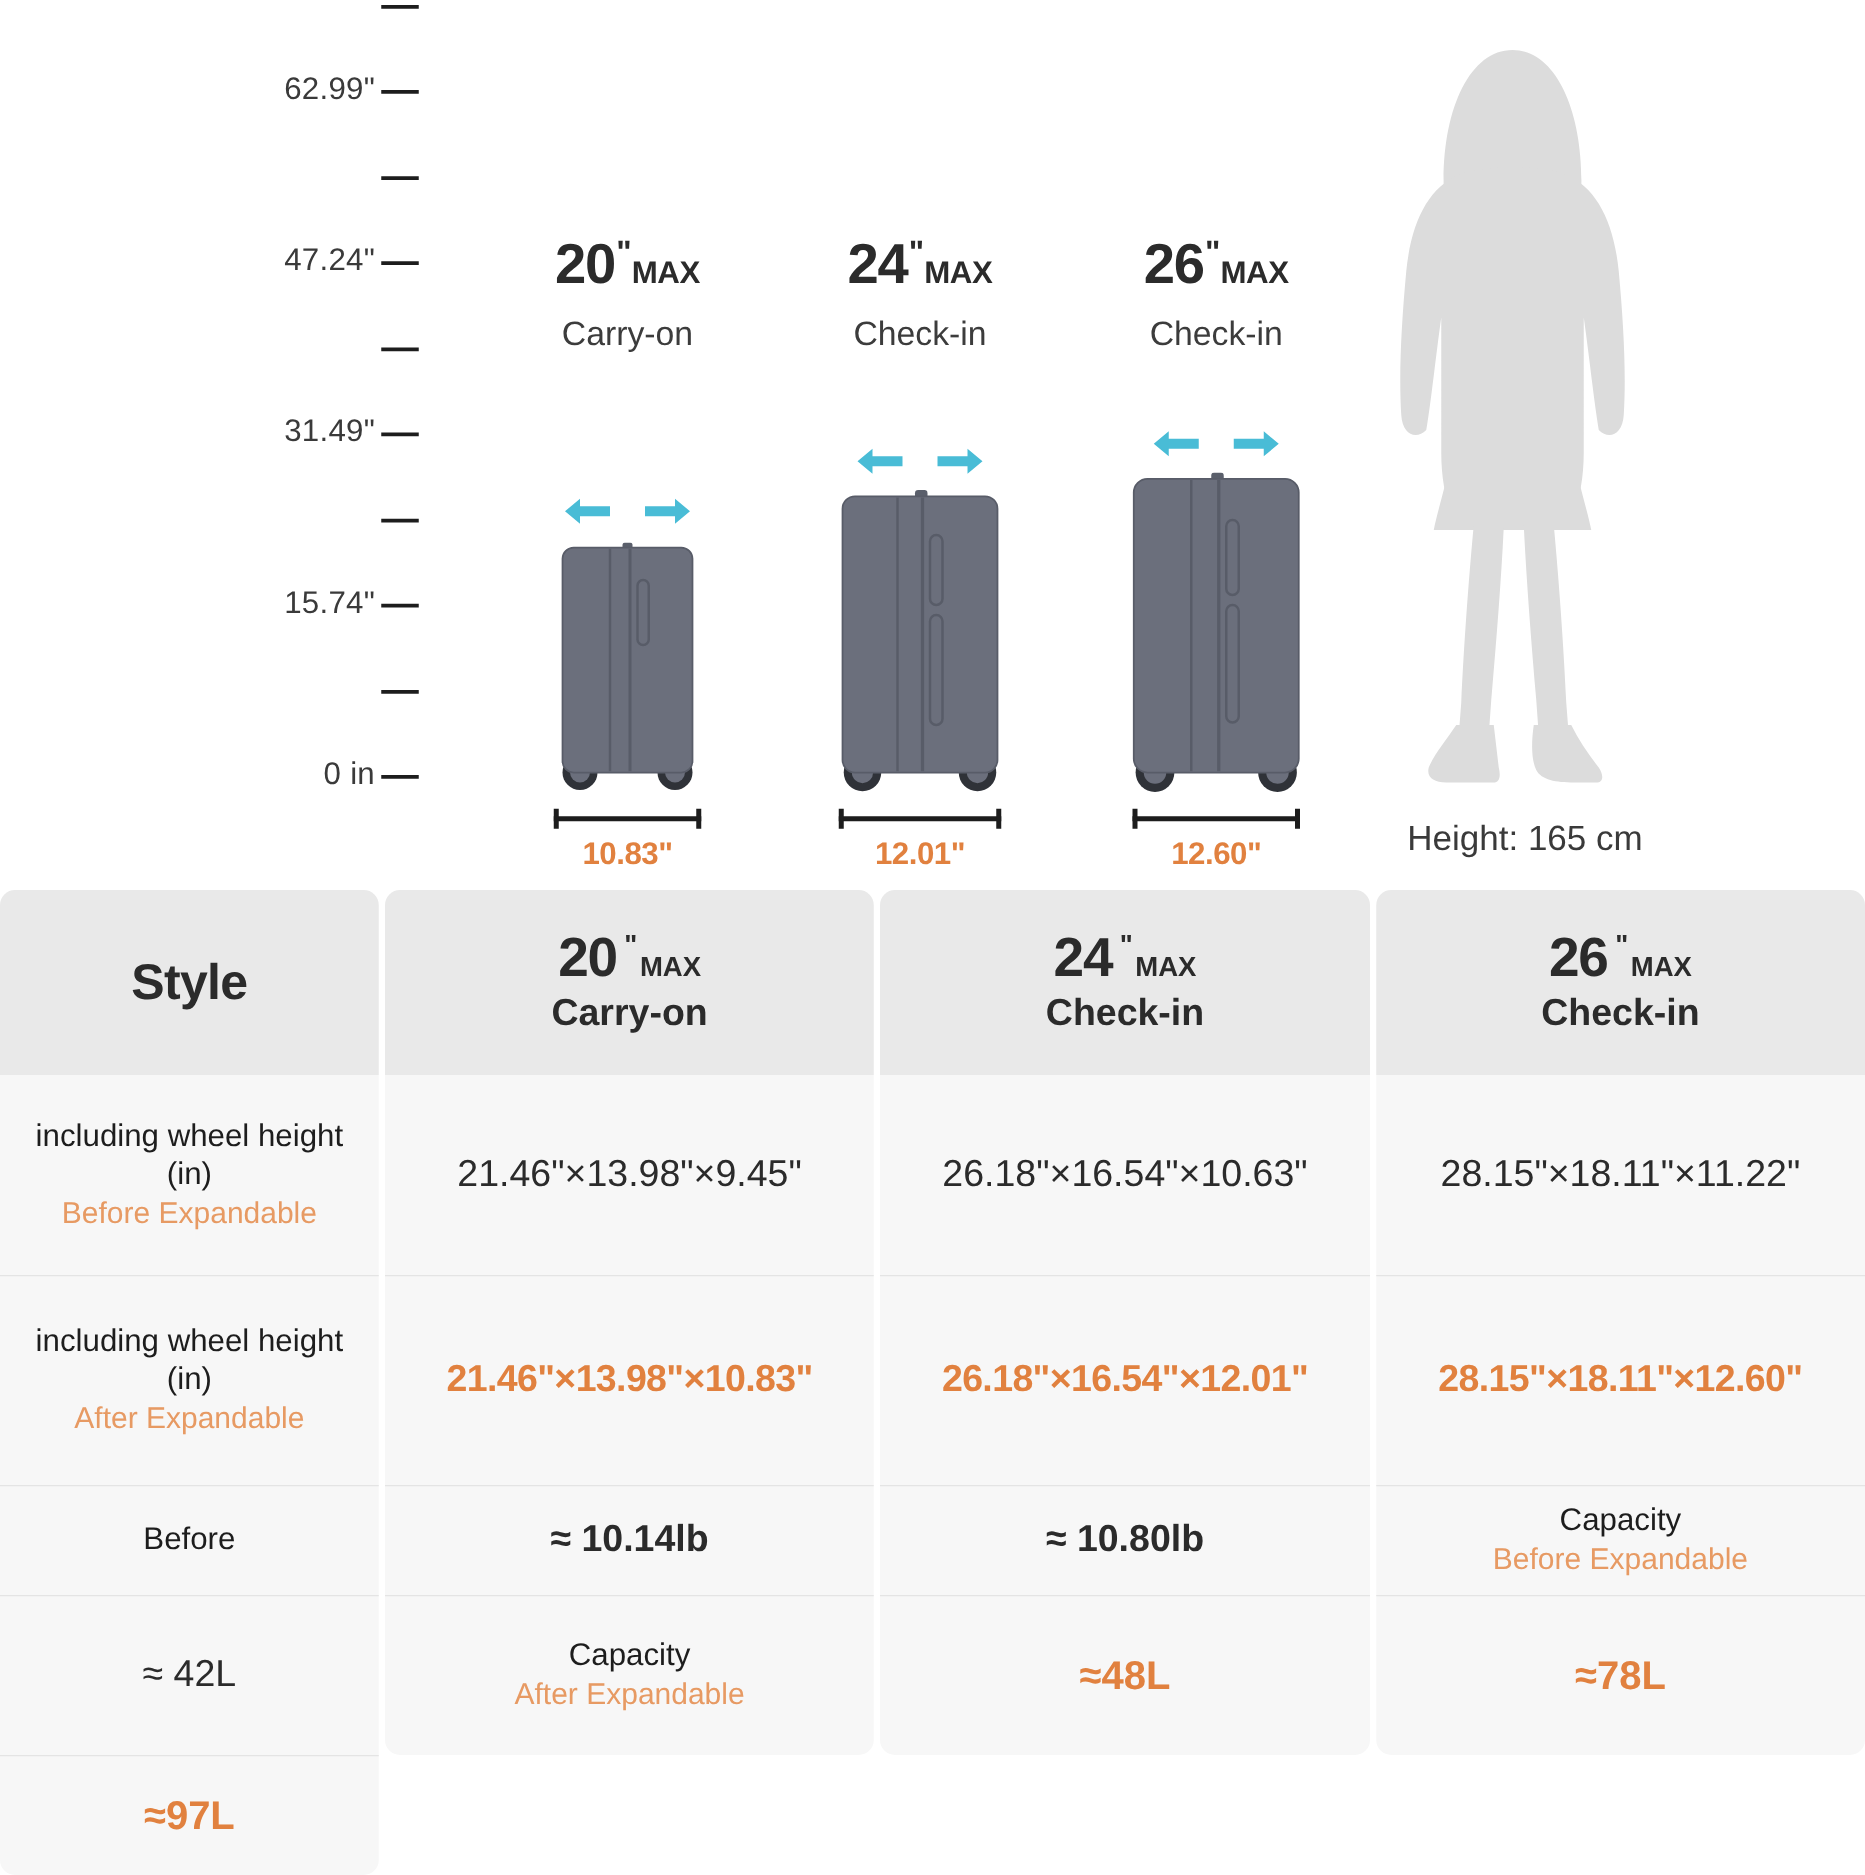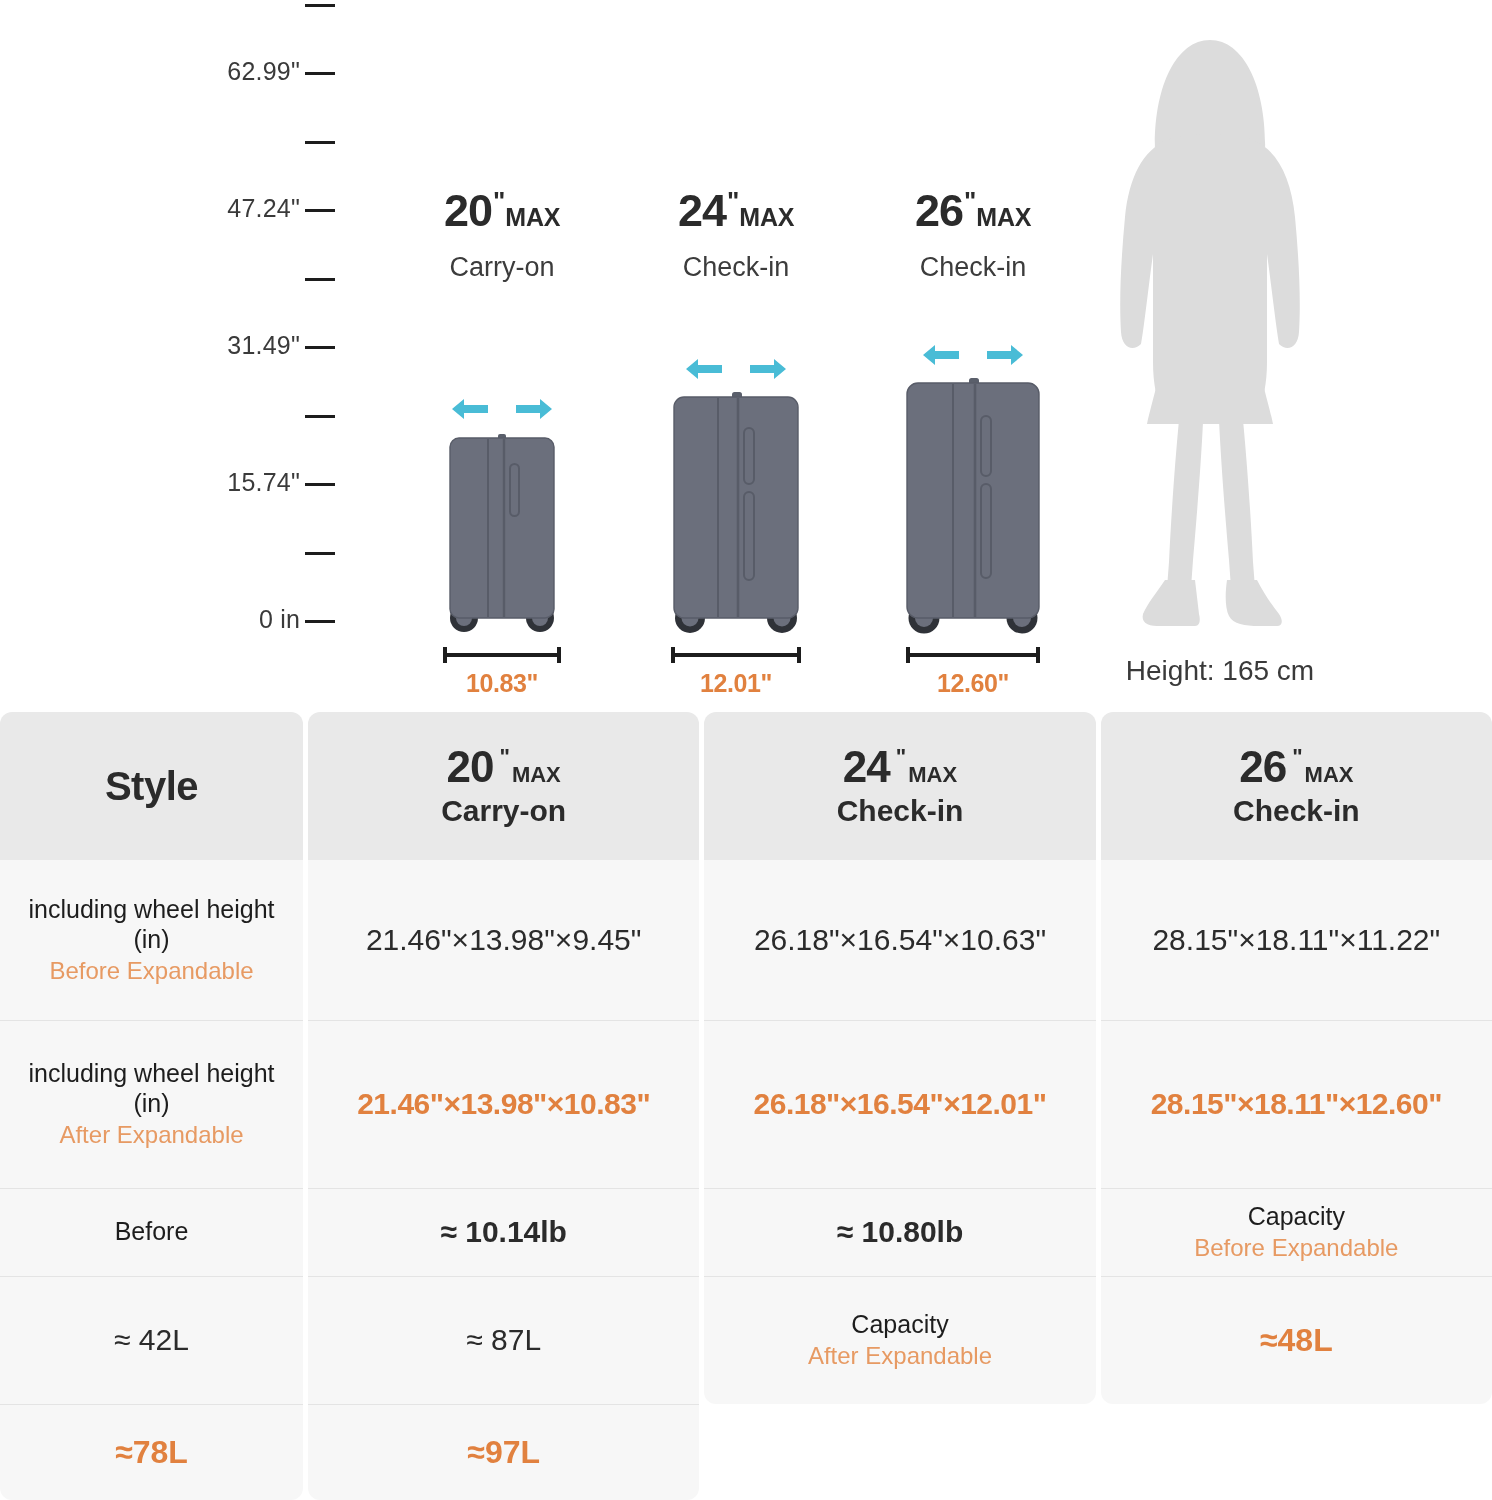--- a/index.html
+++ b/index.html
@@ -480,23 +480,20 @@
     <div class="val bold">≈ 10.80lb</div>
   </div>
 
   <div class="cell rowsep">
     <div class="lbl-main">Capacity</div>
     <div class="lbl-sub">Before Expandable</div>
   </div>
   <div class="cell rowsep">
     <div class="val">≈ 42L</div>
   </div>
-  <div class="cell rowsep">
-    <div class="val">≈ 87L</div>
-  </div>
 
   <div class="cell rowsep lastrow">
     <div class="lbl-main">Capacity</div>
     <div class="lbl-sub">After Expandable</div>
   </div>
   <div class="cell rowsep lastrow">
     <div class="val orange-big">≈48L</div>
   </div>
   <div class="cell rowsep lastrow">
     <div class="val orange-big">≈78L</div>

